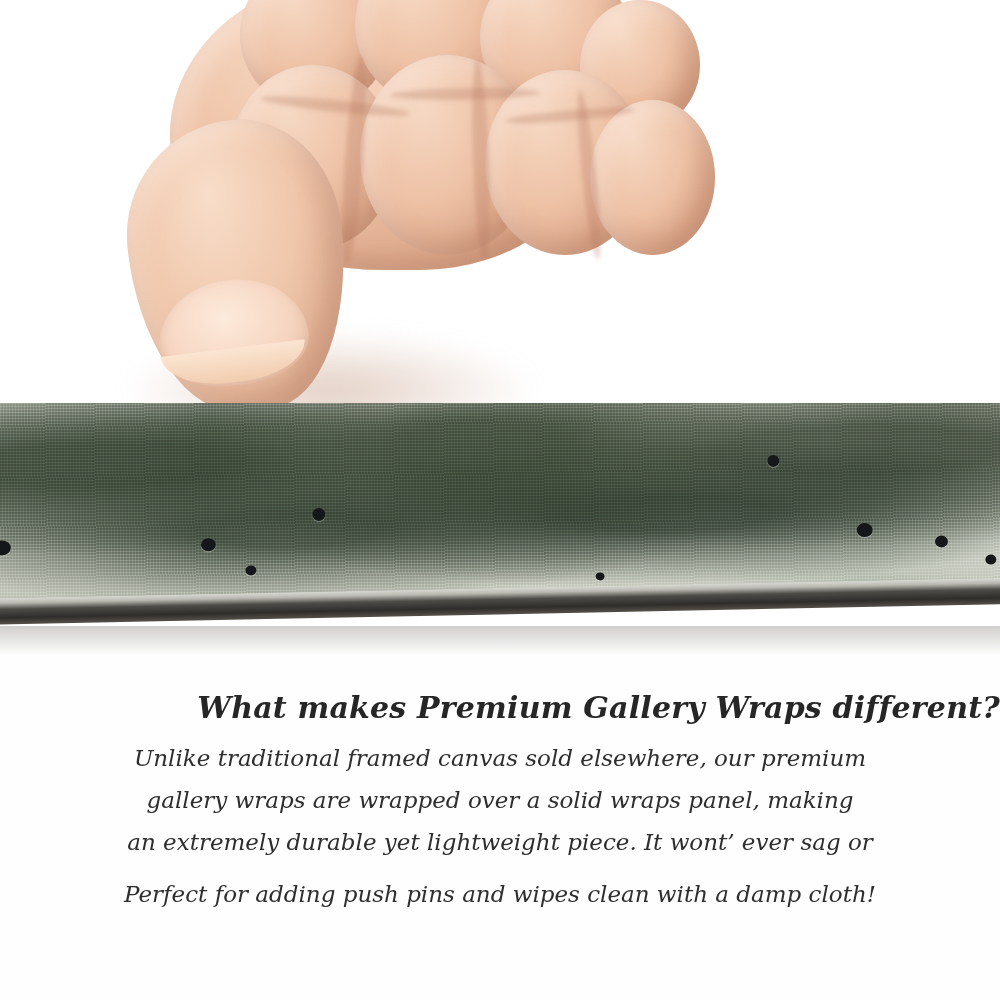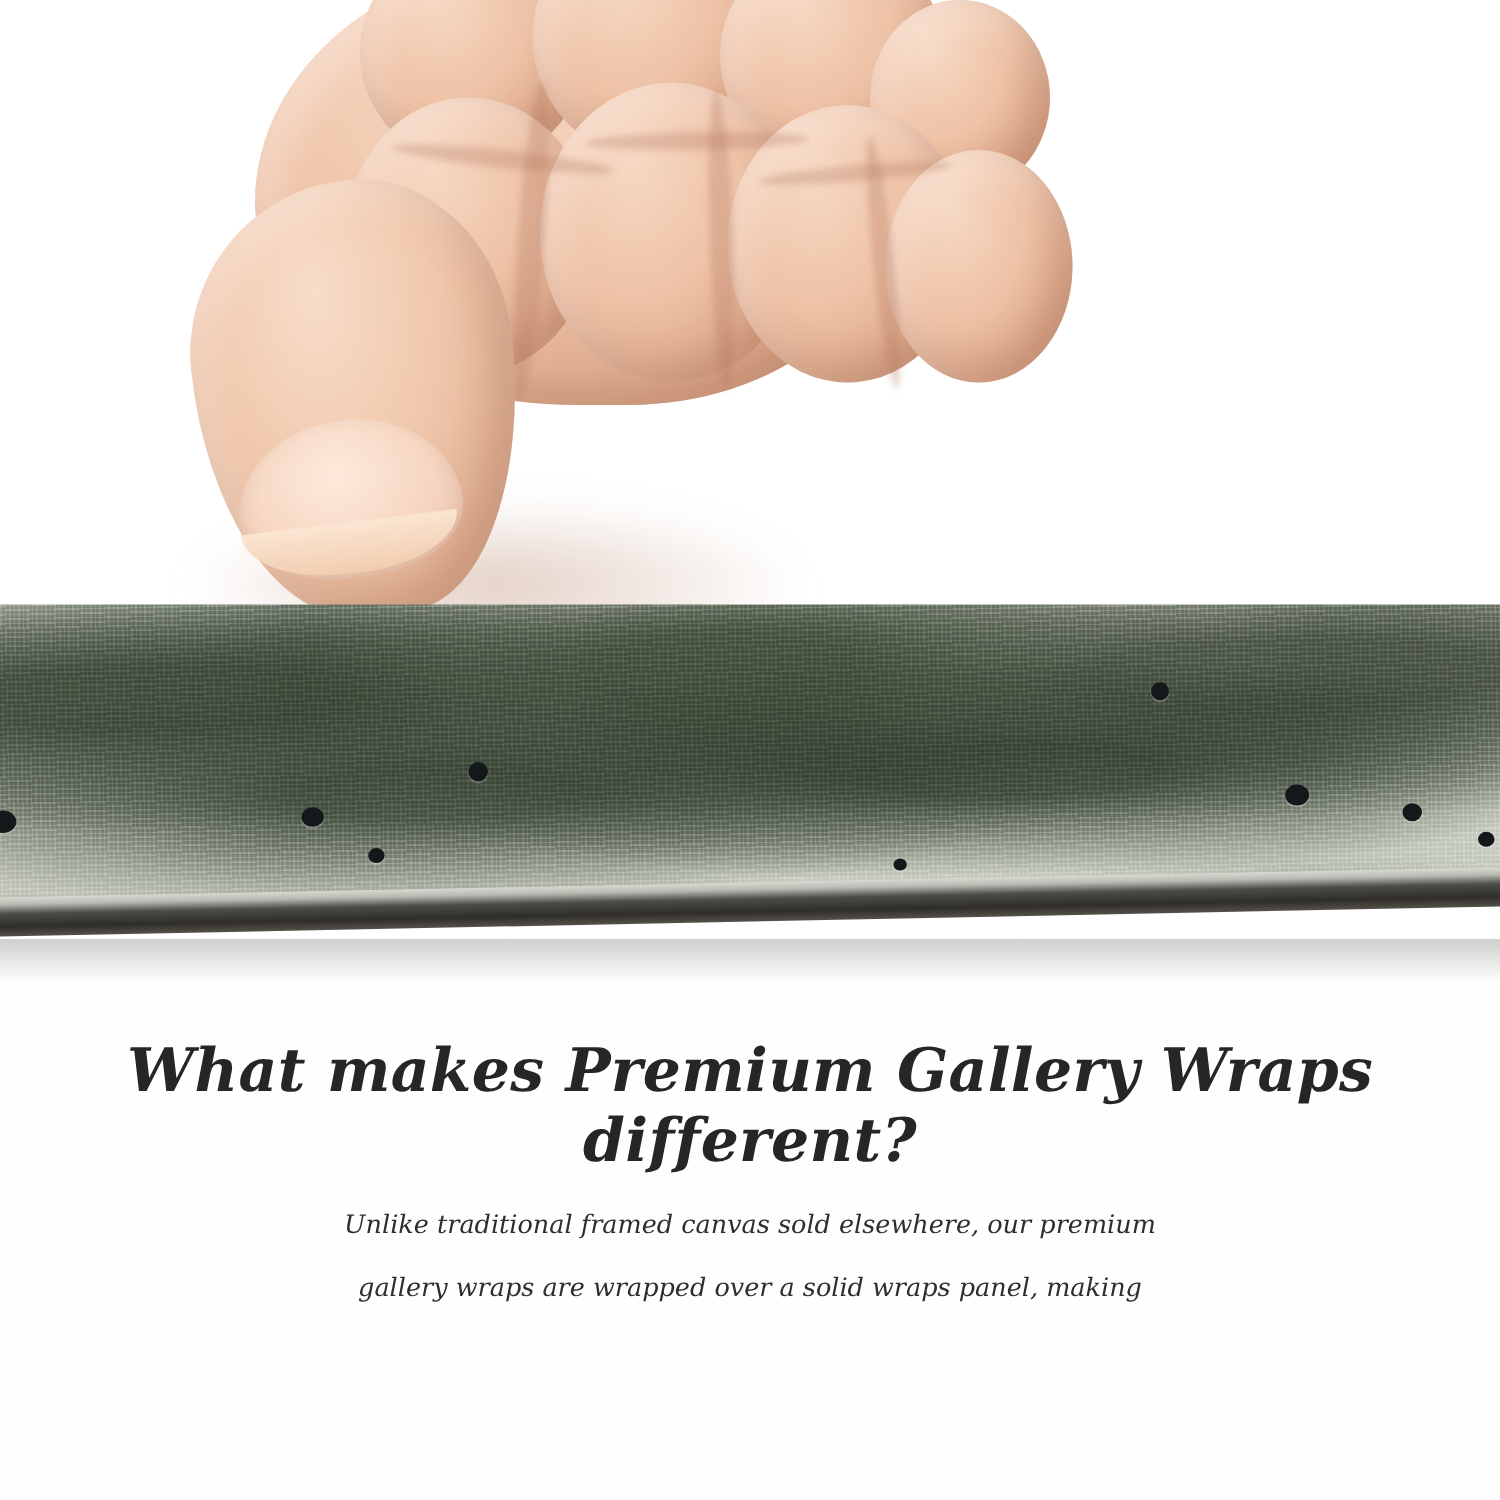--- a/index.html
+++ b/index.html
@@ -181,28 +181,29 @@
     left: 0;
     top: 690px;
     width: 1000px;
     text-align: center;
     font-family: "DejaVu Serif", serif;
     color: #2b2b2b;
   }
   .headline {
     font-style: italic;
     font-weight: 700;
-    font-size: 40px;
+    font-size: 30px;
     letter-spacing: .2px;
     margin: 0 0 12px 0;
     color: #262626;
+    text-align: right;
   }
   .body-line {
     font-style: italic;
-    font-size: 17px;
+    font-size: 23px;
     line-height: 42px;
     color: #2e2e2e;
     margin: 0;
     white-space: nowrap;
   }
   .body-line.last {
     margin-top: 10px;
   }
 </style>
 </head>
@@ -250,15 +251,17 @@
       </div>
       <div class="canvas-bottom"></div>
     </div>
     <div class="canvas-underglow"></div>
   </div>
 
   <div class="caption">
     <p class="headline">What makes Premium Gallery Wraps different?</p>
     <p class="body-line">Unlike traditional framed canvas sold elsewhere, our premium</p>
     <p class="body-line">gallery wraps are wrapped over a solid wraps panel, making</p>
+    <p class="body-line">an extremely durable yet lightweight piece. It wont’ ever sag or</p>
+    <p class="body-line last">Perfect for adding push pins and wipes clean with a damp cloth!</p>
   </div>
 
 </div>
 
 </body></html>

